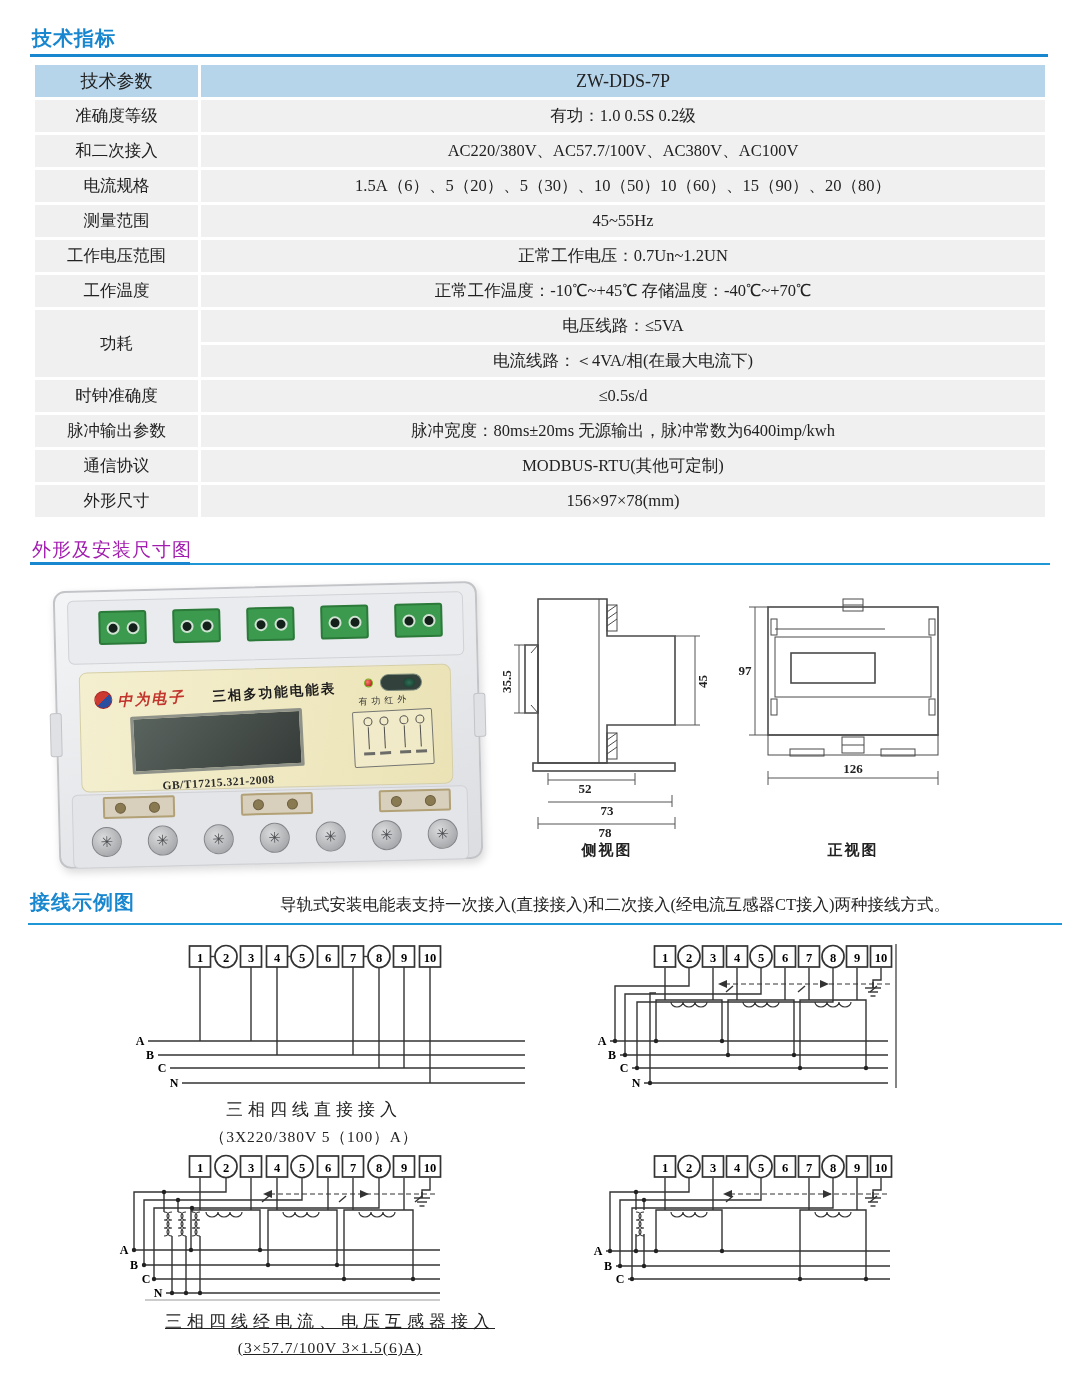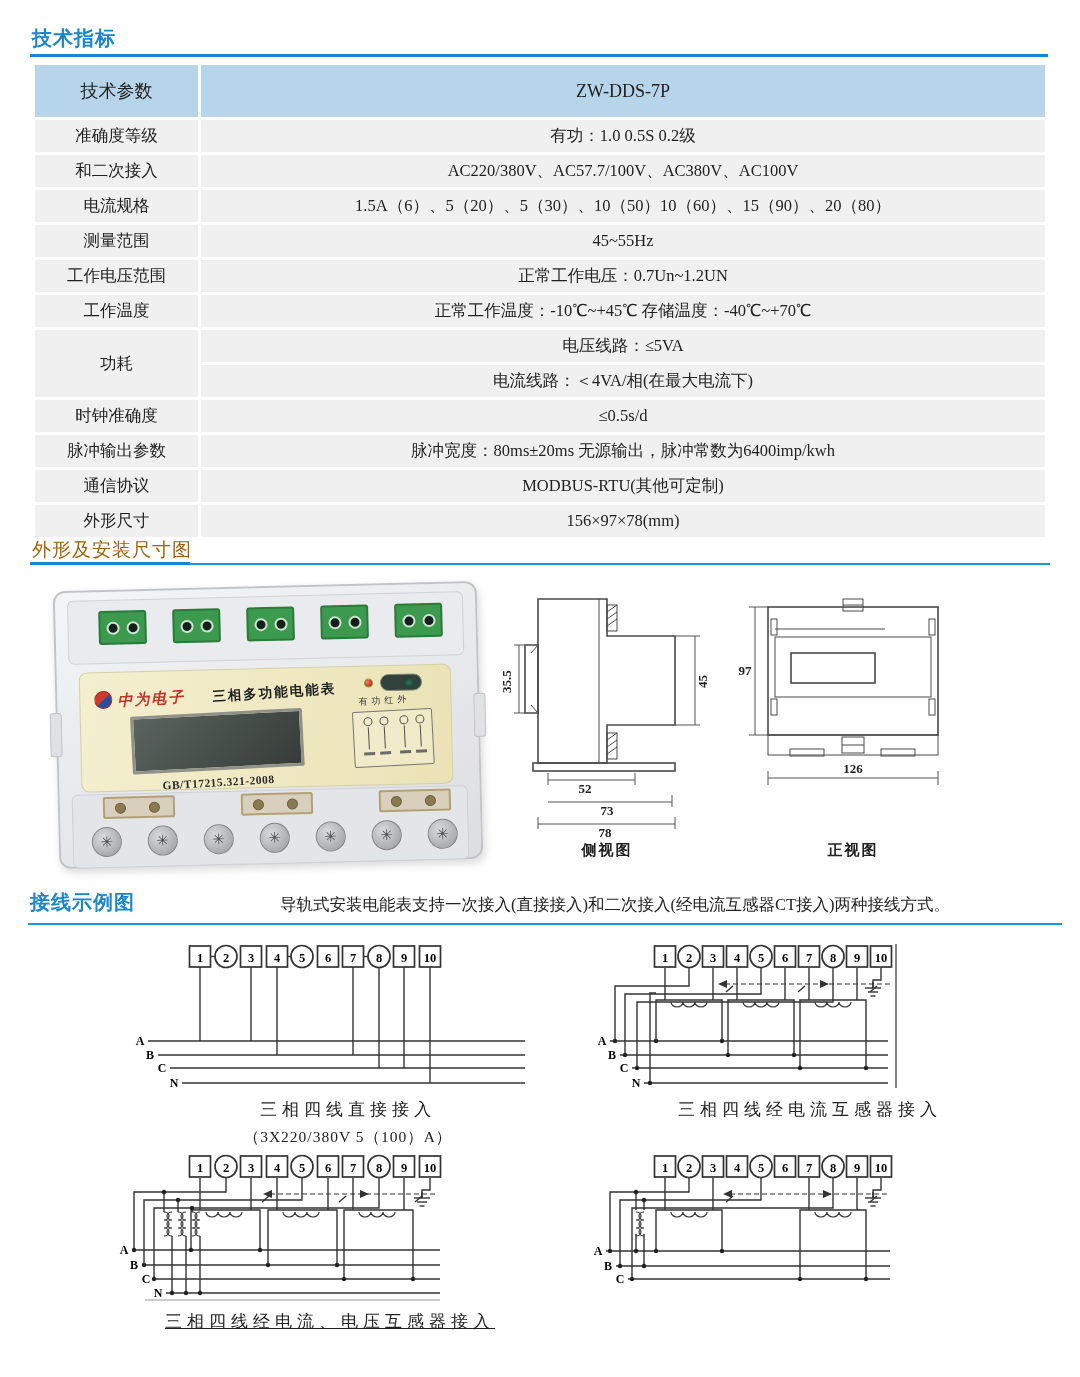--- a/index.html
+++ b/index.html
@@ -2,30 +2,30 @@
 <html><head>
 <meta charset="utf-8">
 <style>
   * { margin:0; padding:0; box-sizing:border-box; }
   html,body { background:#fff; }
   .page { position:relative; width:1080px; height:1377px; background:#fff; overflow:hidden;
           font-family:"Liberation Sans", sans-serif; color:#222; }
 
   
   .sec-head { position:absolute; font-weight:bold; font-size:20px; color:#1887cf; letter-spacing:1px; }
-  .sec-head.light { font-weight:normal; color:#a16207; font-size:19px; }
+  .sec-head.light { font-weight:normal; color:#a21caf; font-size:19px; }
   .rule { position:absolute; height:2px; background:#1f96d6; }
   .rule-dark { position:absolute; height:3px; background:#1887cf; }
 
   
   .spec-wrap { position:absolute; left:32px; top:62px; width:1016px; }
   table.spec { border-collapse:separate; border-spacing:3px; width:100%;
                font-family:"Liberation Serif", serif; table-layout:fixed; }
   table.spec col.c1 { width:163px; }
-  table.spec th { background:#b7d5ea; height:52px; font-weight:normal; font-size:18px; text-align:center; }
+  table.spec th { background:#b7d5ea; height:32px; font-weight:normal; font-size:18px; text-align:center; }
   table.spec td { background:#f0f0f0; height:32px; font-size:16.5px; text-align:center; vertical-align:middle; }
 
   
   svg text { font-family:"Liberation Serif", serif; }
   .dimtext { font-size:13px; font-weight:bold; fill:#222; }
   .figcap  { font-size:15px; font-weight:bold; fill:#222; letter-spacing:2px; }
   .outline { fill:none; stroke:#4a4a4a; stroke-width:1.6; }
   .thin    { fill:none; stroke:#4a4a4a; stroke-width:1; }
   .dim     { stroke:#555; stroke-width:1; fill:none; }
 
@@ -567,26 +567,26 @@
       <text x="243" y="23.5" text-anchor="middle" class="tnum">8</text>
       <rect x="256.5" y="8" width="21" height="21" class="tbox"></rect>
       <text x="267" y="23.5" text-anchor="middle" class="tnum">9</text>
       <rect x="280.5" y="8" width="21" height="21" class="tbox"></rect>
       <text x="291" y="23.5" text-anchor="middle" class="tnum" font-size="11">10</text>
       <text x="8" y="107" text-anchor="middle" class="pnum">A</text>
       <text x="18" y="122" text-anchor="middle" class="pnum">B</text>
       <text x="30" y="135" text-anchor="middle" class="pnum">C</text>
     </svg>
 
-  <div class="wcap" style="left:128px; top:1098px;">
+  <div class="wcap" style="left:94px; top:1098px;">
     <div class="l1">三相四线直接接入</div>
     <div class="l2">（3X220/380V 5（100）A）</div>
   </div>
   <div class="wcap" style="left:590px; top:1098px;">
-    <div class="l1">三相四线经电流互感器接入</div>
   </div>
   <div class="wcap" style="left:110px; top:1310px;text-decoration:underline;">
     <div class="l1">三相四线经电流、电压互感器接入</div>
+    <div class="l2">(3×57.7/100V  3×1.5(6)A)</div>
   </div>
   <div class="wcap" style="left:590px; top:1312px;">
   </div>
 
 </div>
 
 </body></html>

